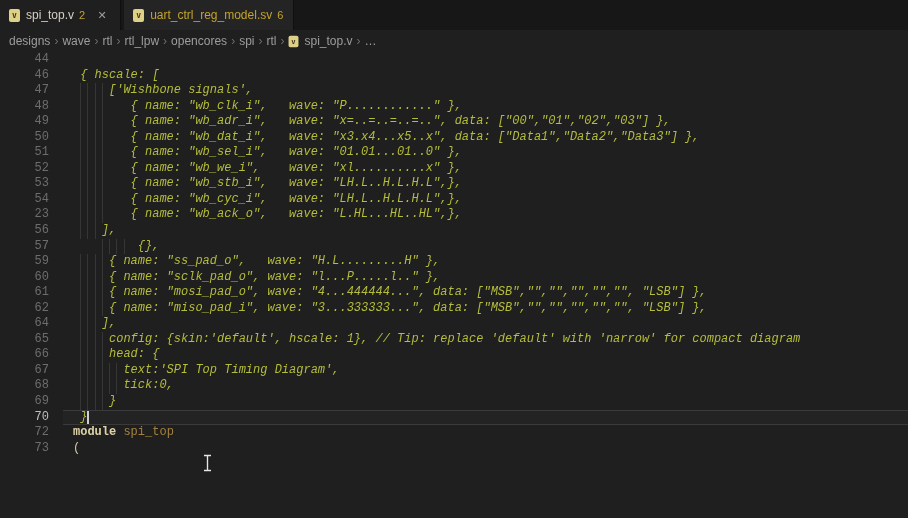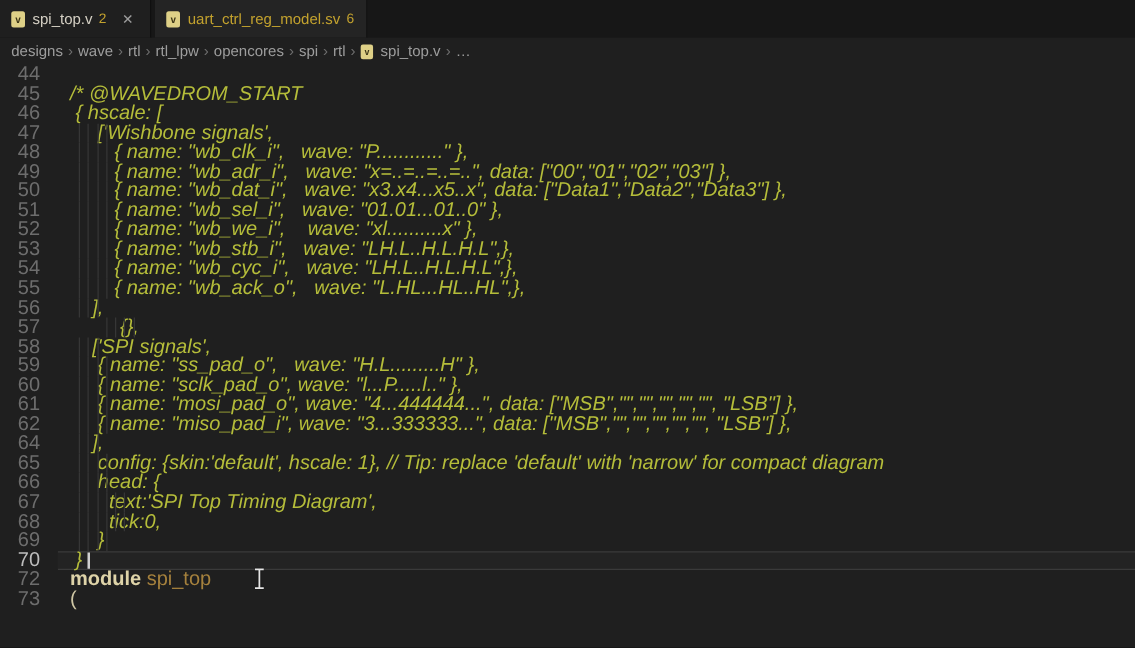--- a/index.html
+++ b/index.html
@@ -25,21 +25,21 @@
             font-size:8px;font-weight:bold;color:#3d3617;font-family:"DejaVu Sans Mono",monospace;}
   
   .breadcrumb{height:22px;background:var(--c-editor);display:flex;align-items:center;
               padding-left:9px;font-size:12px;color:#9d9d9d;white-space:nowrap;}
   .breadcrumb .sep{color:#6d6d6d;margin:0 4px;font-size:12px;}
   .breadcrumb .crumb{cursor:pointer;}
   .breadcrumb .fileicon{margin-right:5px;transform:scale(.9);}
   .breadcrumb .fileitem{display:flex;align-items:center;}
   
   .editor{position:absolute;left:0;top:52px;right:0;bottom:0;background:var(--c-editor);
-          font-family:Liberation Sans, sans-serif;font-size:16px;}
+          font-family:Liberation Mono, monospace;font-size:12px;padding-left:17px;}
   .line{display:flex;height:15.55px;line-height:15.55px;white-space:pre;}
   .ln{width:46px;flex:none;text-align:right;padding-right:14px;box-sizing:border-box;
       color:var(--c-ln);font-style:normal;}
   .line.cur .ln{color:var(--c-ln-cur);}
   .body{flex:1;position:relative;padding-left:10px;}
   .line.cur .body{background:#232323;box-shadow:inset 0 1px 0 #3a3a3a,inset 0 -1px 0 #3a3a3a;}
   .guide{position:absolute;top:0;bottom:0;width:1px;background:#363636;}
   .tok-c{color:var(--c-comment);font-style:italic;}
   .tok-k{color:var(--c-keyword);font-weight:bold;}
   .tok-i{color:var(--c-ident);}
@@ -80,34 +80,32 @@
     <span class="sep">›</span>
     <span class="fileitem crumb">
       <span class="fileicon">v</span>
       <span>spi_top.v</span>
     </span>
     <span class="sep">›</span>
     <span class="crumb">…</span>
   </div>
 <div class="editor" id="editor">
     <div class="line"><span class="ln">44</span><span class="body"></span></div>
-    <div class="line"><span class="ln">45</span><span class="body"><span class="tok-c">/* @WAVEDROM_START</span></span></div>
     <div class="line"><span class="ln">46</span><span class="body"><span class="tok-c"> { hscale: [</span></span></div>
     <div class="line"><span class="ln">47</span><span class="body"><span class="guide" style="left: 17.2246px;"></span><span class="guide" style="left: 24.4492px;"></span><span class="guide" style="left: 31.6738px;"></span><span class="guide" style="left: 38.8984px;"></span><span class="tok-c">     ['Wishbone signals',</span></span></div>
     <div class="line"><span class="ln">48</span><span class="body"><span class="guide" style="left: 17.2246px;"></span><span class="guide" style="left: 24.4492px;"></span><span class="guide" style="left: 31.6738px;"></span><span class="guide" style="left: 38.8984px;"></span><span class="tok-c">        { name: "wb_clk_i",   wave: "P............" },</span></span></div>
     <div class="line"><span class="ln">49</span><span class="body"><span class="guide" style="left: 17.2246px;"></span><span class="guide" style="left: 24.4492px;"></span><span class="guide" style="left: 31.6738px;"></span><span class="guide" style="left: 38.8984px;"></span><span class="tok-c">        { name: "wb_adr_i",   wave: "x=..=..=..=..", data: ["00","01","02","03"] },</span></span></div>
     <div class="line"><span class="ln">50</span><span class="body"><span class="guide" style="left: 17.2246px;"></span><span class="guide" style="left: 24.4492px;"></span><span class="guide" style="left: 31.6738px;"></span><span class="guide" style="left: 38.8984px;"></span><span class="tok-c">        { name: "wb_dat_i",   wave: "x3.x4...x5..x", data: ["Data1","Data2","Data3"] },</span></span></div>
     <div class="line"><span class="ln">51</span><span class="body"><span class="guide" style="left: 17.2246px;"></span><span class="guide" style="left: 24.4492px;"></span><span class="guide" style="left: 31.6738px;"></span><span class="guide" style="left: 38.8984px;"></span><span class="tok-c">        { name: "wb_sel_i",   wave: "01.01...01..0" },</span></span></div>
     <div class="line"><span class="ln">52</span><span class="body"><span class="guide" style="left: 17.2246px;"></span><span class="guide" style="left: 24.4492px;"></span><span class="guide" style="left: 31.6738px;"></span><span class="guide" style="left: 38.8984px;"></span><span class="tok-c">        { name: "wb_we_i",    wave: "xl..........x" },</span></span></div>
     <div class="line"><span class="ln">53</span><span class="body"><span class="guide" style="left: 17.2246px;"></span><span class="guide" style="left: 24.4492px;"></span><span class="guide" style="left: 31.6738px;"></span><span class="guide" style="left: 38.8984px;"></span><span class="tok-c">        { name: "wb_stb_i",   wave: "LH.L..H.L.H.L",},</span></span></div>
     <div class="line"><span class="ln">54</span><span class="body"><span class="guide" style="left: 17.2246px;"></span><span class="guide" style="left: 24.4492px;"></span><span class="guide" style="left: 31.6738px;"></span><span class="guide" style="left: 38.8984px;"></span><span class="tok-c">        { name: "wb_cyc_i",   wave: "LH.L..H.L.H.L",},</span></span></div>
-    <div class="line"><span class="ln">55</span><span class="body"><span class="guide" style="left: 17.2246px;"></span><span class="guide" style="left: 24.4492px;"></span><span class="guide" style="left: 31.6738px;"></span><span class="guide" style="left: 38.8984px;"></span><span class="tok-c">        { name: "wb_ack_o",   wave: "L.HL...HL..HL",},</span></span></div>
+    <div class="line"><span class="ln">23</span><span class="body"><span class="guide" style="left: 17.2246px;"></span><span class="guide" style="left: 24.4492px;"></span><span class="guide" style="left: 31.6738px;"></span><span class="guide" style="left: 38.8984px;"></span><span class="tok-c">        { name: "wb_ack_o",   wave: "L.HL...HL..HL",},</span></span></div>
     <div class="line"><span class="ln">56</span><span class="body"><span class="guide" style="left: 17.2246px;"></span><span class="guide" style="left: 24.4492px;"></span><span class="guide" style="left: 31.6738px;"></span><span class="tok-c">    ],</span></span></div>
     <div class="line"><span class="ln">57</span><span class="body"><span class="guide" style="left: 38.8984px;"></span><span class="guide" style="left: 46.123px;"></span><span class="guide" style="left: 53.3476px;"></span><span class="guide" style="left: 60.5722px;"></span><span class="tok-c">         {},</span></span></div>
-    <div class="line"><span class="ln">58</span><span class="body"><span class="guide" style="left: 17.2246px;"></span><span class="guide" style="left: 24.4492px;"></span><span class="guide" style="left: 31.6738px;"></span><span class="tok-c">    ['SPI signals',</span></span></div>
     <div class="line"><span class="ln">59</span><span class="body"><span class="guide" style="left: 17.2246px;"></span><span class="guide" style="left: 24.4492px;"></span><span class="guide" style="left: 31.6738px;"></span><span class="guide" style="left: 38.8984px;"></span><span class="tok-c">     { name: "ss_pad_o",   wave: "H.L.........H" },</span></span></div>
     <div class="line"><span class="ln">60</span><span class="body"><span class="guide" style="left: 17.2246px;"></span><span class="guide" style="left: 24.4492px;"></span><span class="guide" style="left: 31.6738px;"></span><span class="guide" style="left: 38.8984px;"></span><span class="tok-c">     { name: "sclk_pad_o", wave: "l...P.....l.." },</span></span></div>
     <div class="line"><span class="ln">61</span><span class="body"><span class="guide" style="left: 17.2246px;"></span><span class="guide" style="left: 24.4492px;"></span><span class="guide" style="left: 31.6738px;"></span><span class="guide" style="left: 38.8984px;"></span><span class="tok-c">     { name: "mosi_pad_o", wave: "4...444444...", data: ["MSB","","","","","", "LSB"] },</span></span></div>
     <div class="line"><span class="ln">62</span><span class="body"><span class="guide" style="left: 17.2246px;"></span><span class="guide" style="left: 24.4492px;"></span><span class="guide" style="left: 31.6738px;"></span><span class="guide" style="left: 38.8984px;"></span><span class="tok-c">     { name: "miso_pad_i", wave: "3...333333...", data: ["MSB","","","","","", "LSB"] },</span></span></div>
     <div class="line"><span class="ln">64</span><span class="body"><span class="guide" style="left: 17.2246px;"></span><span class="guide" style="left: 24.4492px;"></span><span class="guide" style="left: 31.6738px;"></span><span class="tok-c">    ],</span></span></div>
     <div class="line"><span class="ln">65</span><span class="body"><span class="guide" style="left: 17.2246px;"></span><span class="guide" style="left: 24.4492px;"></span><span class="guide" style="left: 31.6738px;"></span><span class="guide" style="left: 38.8984px;"></span><span class="tok-c">     config: {skin:'default', hscale: 1}, // Tip: replace 'default' with 'narrow' for compact diagram</span></span></div>
     <div class="line"><span class="ln">66</span><span class="body"><span class="guide" style="left: 17.2246px;"></span><span class="guide" style="left: 24.4492px;"></span><span class="guide" style="left: 31.6738px;"></span><span class="guide" style="left: 38.8984px;"></span><span class="tok-c">     head: {</span></span></div>
     <div class="line"><span class="ln">67</span><span class="body"><span class="guide" style="left: 17.2246px;"></span><span class="guide" style="left: 24.4492px;"></span><span class="guide" style="left: 31.6738px;"></span><span class="guide" style="left: 38.8984px;"></span><span class="guide" style="left: 46.123px;"></span><span class="guide" style="left: 53.3476px;"></span><span class="tok-c">       text:'SPI Top Timing Diagram',</span></span></div>
     <div class="line"><span class="ln">68</span><span class="body"><span class="guide" style="left: 17.2246px;"></span><span class="guide" style="left: 24.4492px;"></span><span class="guide" style="left: 31.6738px;"></span><span class="guide" style="left: 38.8984px;"></span><span class="guide" style="left: 46.123px;"></span><span class="guide" style="left: 53.3476px;"></span><span class="tok-c">       tick:0,</span></span></div>
     <div class="line"><span class="ln">69</span><span class="body"><span class="guide" style="left: 17.2246px;"></span><span class="guide" style="left: 24.4492px;"></span><span class="guide" style="left: 31.6738px;"></span><span class="guide" style="left: 38.8984px;"></span><span class="tok-c">     }</span></span></div>

